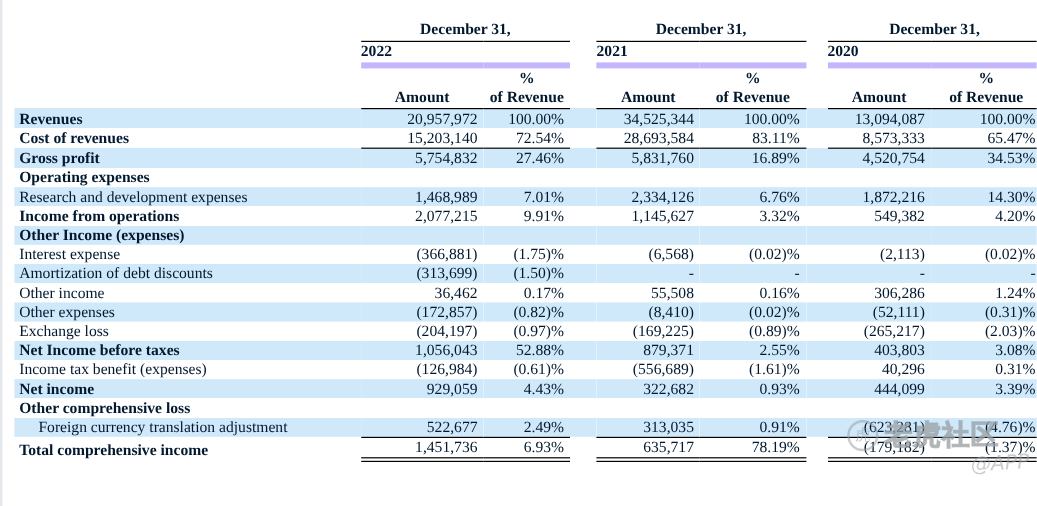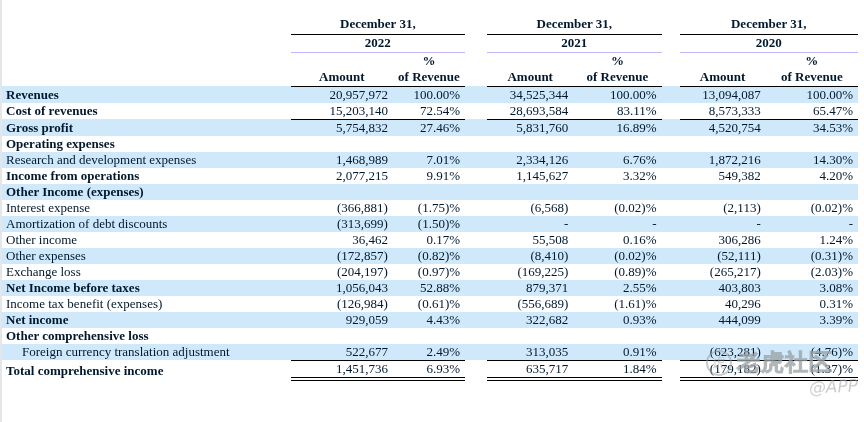--- a/index.html
+++ b/index.html
@@ -1,39 +1,39 @@
 <!DOCTYPE html>
 <html><head>
 <meta charset="utf-8">
 <style>
   * { margin:0; padding:0; box-sizing:border-box; }
   html,body { background:#ffffff; }
   body { font-family:"Liberation Serif","DejaVu Serif",serif; color:#01182e; }
   .sheet {
     position:relative; width:864px; height:422px; background:#fff;
-    border-left:2px solid #e4e7e9; overflow:hidden;
+    border-left:2px solid #e4e7e9; overflow:hidden;padding-left:10px;
   }
   table.fin {
     border-collapse:collapse; table-layout:fixed;
     margin:8px 0 0 0; width:856px;
   }
   col.c-label { width:288px; }
   col.c-a1 { width:102px; } col.c-p1 { width:72px; }
   col.c-gapA { width:22px; }
   col.c-a2 { width:86px; }  col.c-p2 { width:88px; }
   col.c-gapB { width:18px; }
   col.c-a3 { width:86px; }  col.c-p3 { width:92px; }
 
   td { font-size:13px; line-height:16px; height:16px; vertical-align:bottom;
        white-space:nowrap; overflow:hidden; }
 
   
   tr.h1 td.grp { border-bottom:1px solid #000; text-align:center; font-weight:bold;
                  height:26px; padding-bottom:2px; }
-  tr.h2 td.grp { border-bottom:1px solid #c4b5fd; text-align:center; font-weight:bold;
+  tr.h2 td.grp { border-bottom:5px solid #c4b5fd; text-align:left; font-weight:bold;
                  height:16px; padding-bottom:1px; }
   tr.h3 td { height:14px; text-align:center; font-weight:bold; }
   tr.h4 td.colhead { border-bottom:1px solid #000; text-align:center; font-weight:bold;
                      height:17px; padding-bottom:1px; }
 
   
   tbody.data td { height:16px; }
   tbody.data tr.stripe td { background:#cfe9fb; }
   td.lbl { text-align:left; padding-left:4px; }
   td.lbl.b { font-weight:bold; }
@@ -299,21 +299,21 @@
           <td class="gap"></td>
           <td class="num">(623,281)</td>
           <td class="num">(4.76)%</td>
         </tr>
         <tr class="rule-double">
           <td class="lbl b">Total comprehensive income</td>
           <td class="num">1,451,736</td>
           <td class="num">6.93%</td>
           <td class="gap"></td>
           <td class="num">635,717</td>
-          <td class="num">1.84%</td>
+          <td class="num">78.19%</td>
           <td class="gap"></td>
           <td class="num">(179,182)</td>
           <td class="num">(1.37)%</td>
         </tr>
       </tbody>
   </table>
 
   <div class="watermark">
     <div class="wm-row">
       <span class="wm-circle">虎</span>

